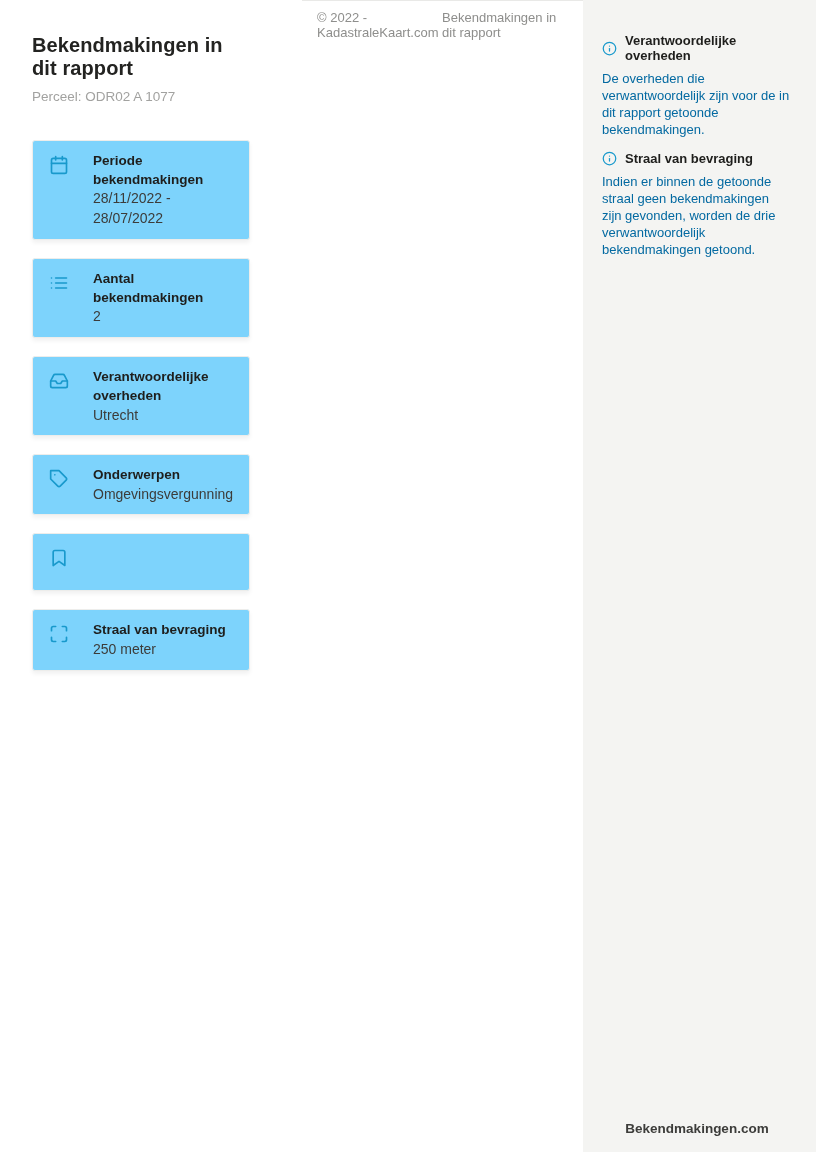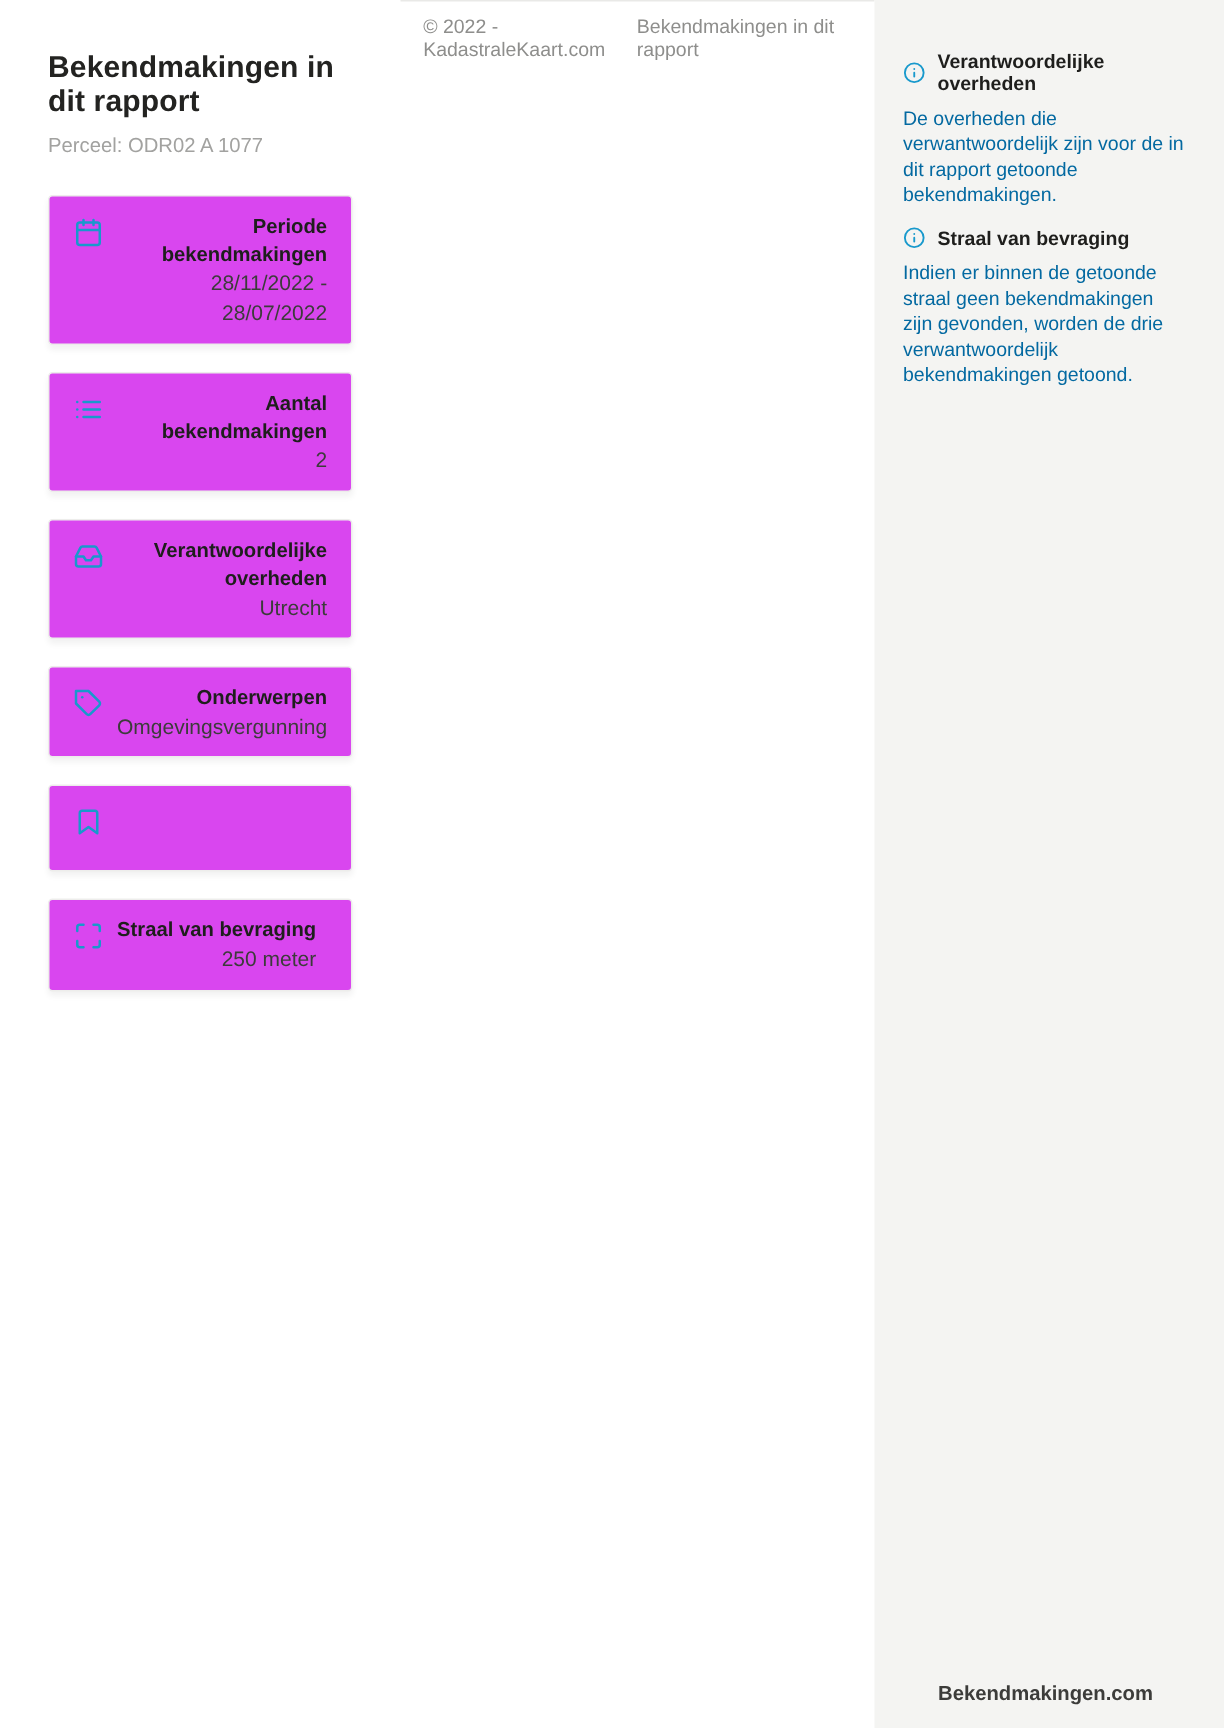--- a/index.html
+++ b/index.html
@@ -26,37 +26,36 @@
     padding: 34px 32px 0 32px;
   }
   .page-title {
     margin: 0 0 9px 0;
     font-size: 20px;
     font-weight: 800;
     letter-spacing: 0.1px;
     color: #232321;
   }
   .page-subtitle {
-    margin: 0 0 26px 0;
+    margin: 0 0 36px 0;
     font-size: 13.5px;
     color: #a2a2a0;
   }
 
   .card {
     display: flex;
     align-items: flex-start;
-    gap: 9px;
-    background: #d946ef;
+    gap: 24px;
+    background: #7dd3fc;
     border: 1px solid #ededeb;
     border-radius: 3px;
     box-shadow: 0 3px 4px rgba(0,0,0,0.055);
     padding: 10px 16px;
     margin-bottom: 18px;
     min-height: 58px;
-    text-align: right;
   }
   .card-icon {
     flex: 0 0 auto;
     width: 20px;
     height: 20px;
     margin-top: 4px;
     color: var(--accent, #1899cc);
   }
   .card-icon svg { width: 100%; height: 100%; display: block; }
   .card-label {
@@ -73,20 +72,21 @@
 
   .main-footer {
     height: 48px;
     border-top: 1px solid #e9e9e7;
     display: flex;
     align-items: center;
     justify-content: space-between;
     padding: 0 15px;
     font-size: 13px;
     color: #8e8e8c;
+    margin-left: 20px;
   }
 
   
   .sidebar {
     width: 233px;
     background: #f4f4f2;
     display: flex;
     flex-direction: column;
     padding: 33px 24px 0 19px;
   }

